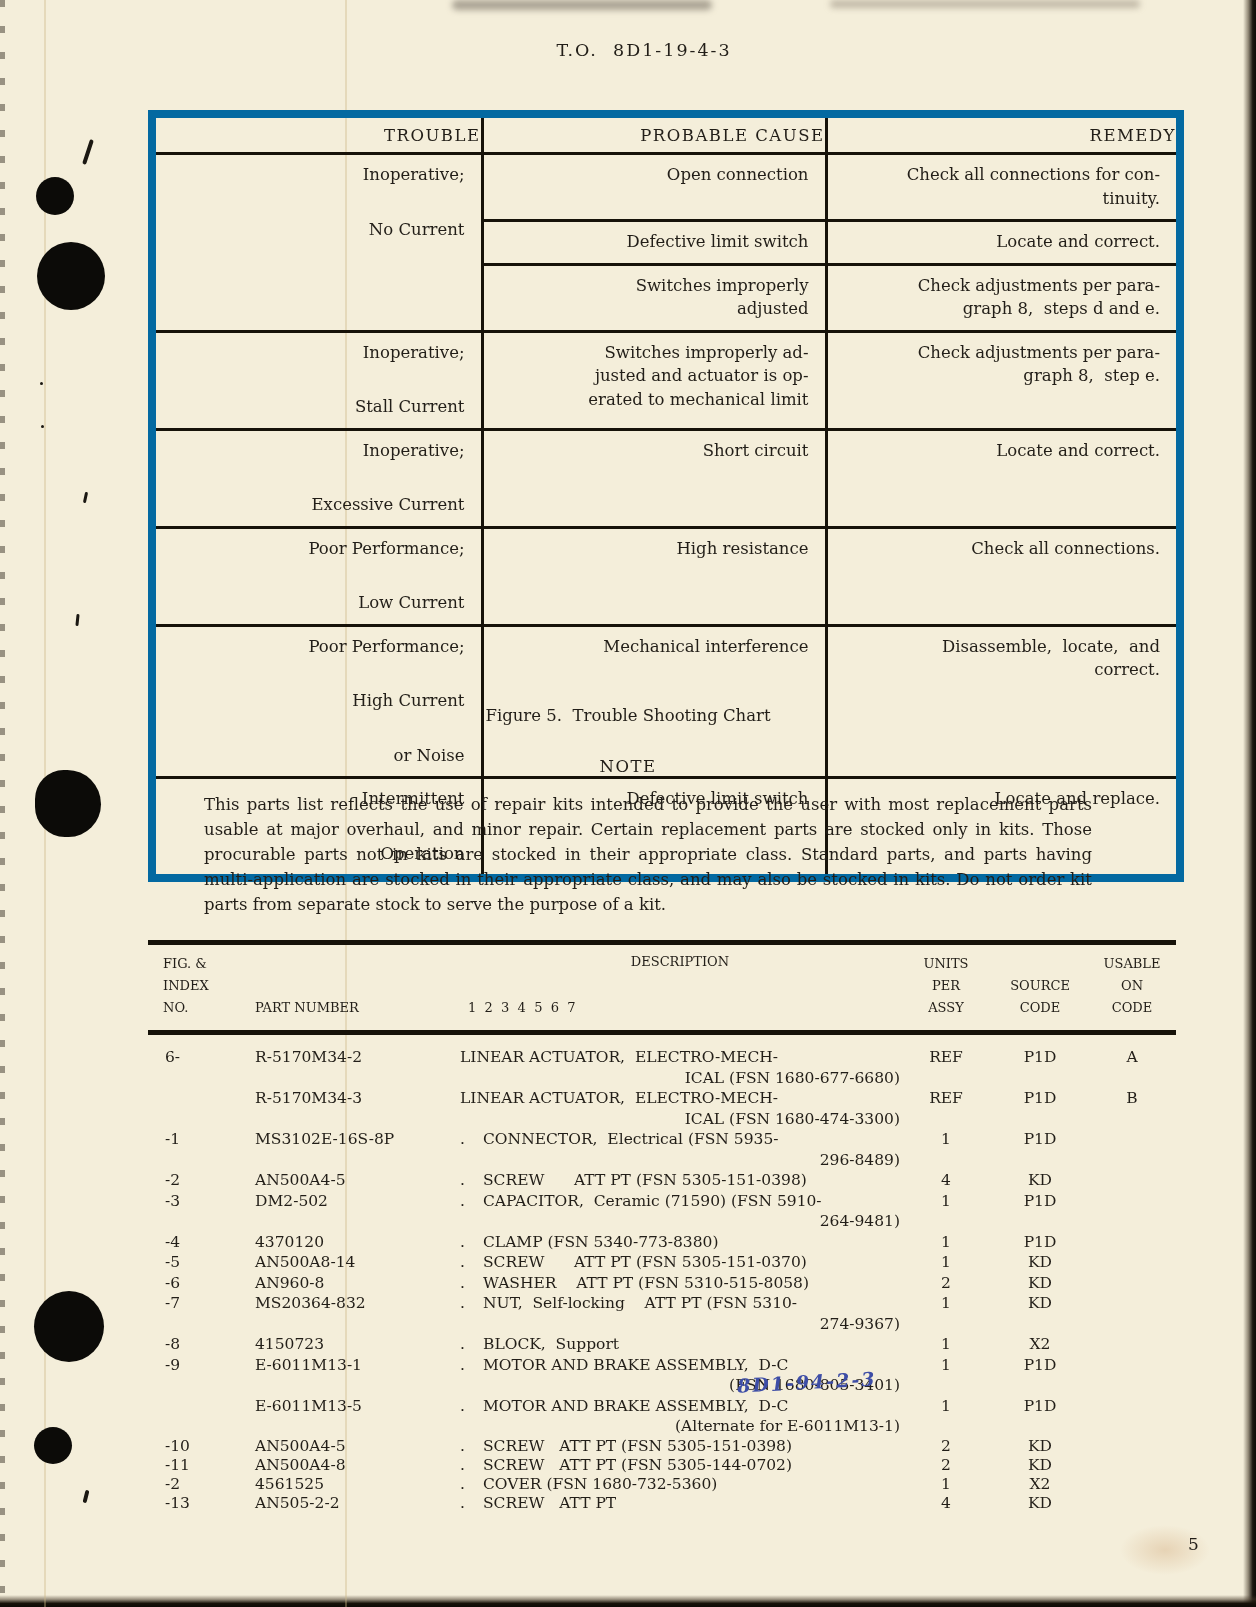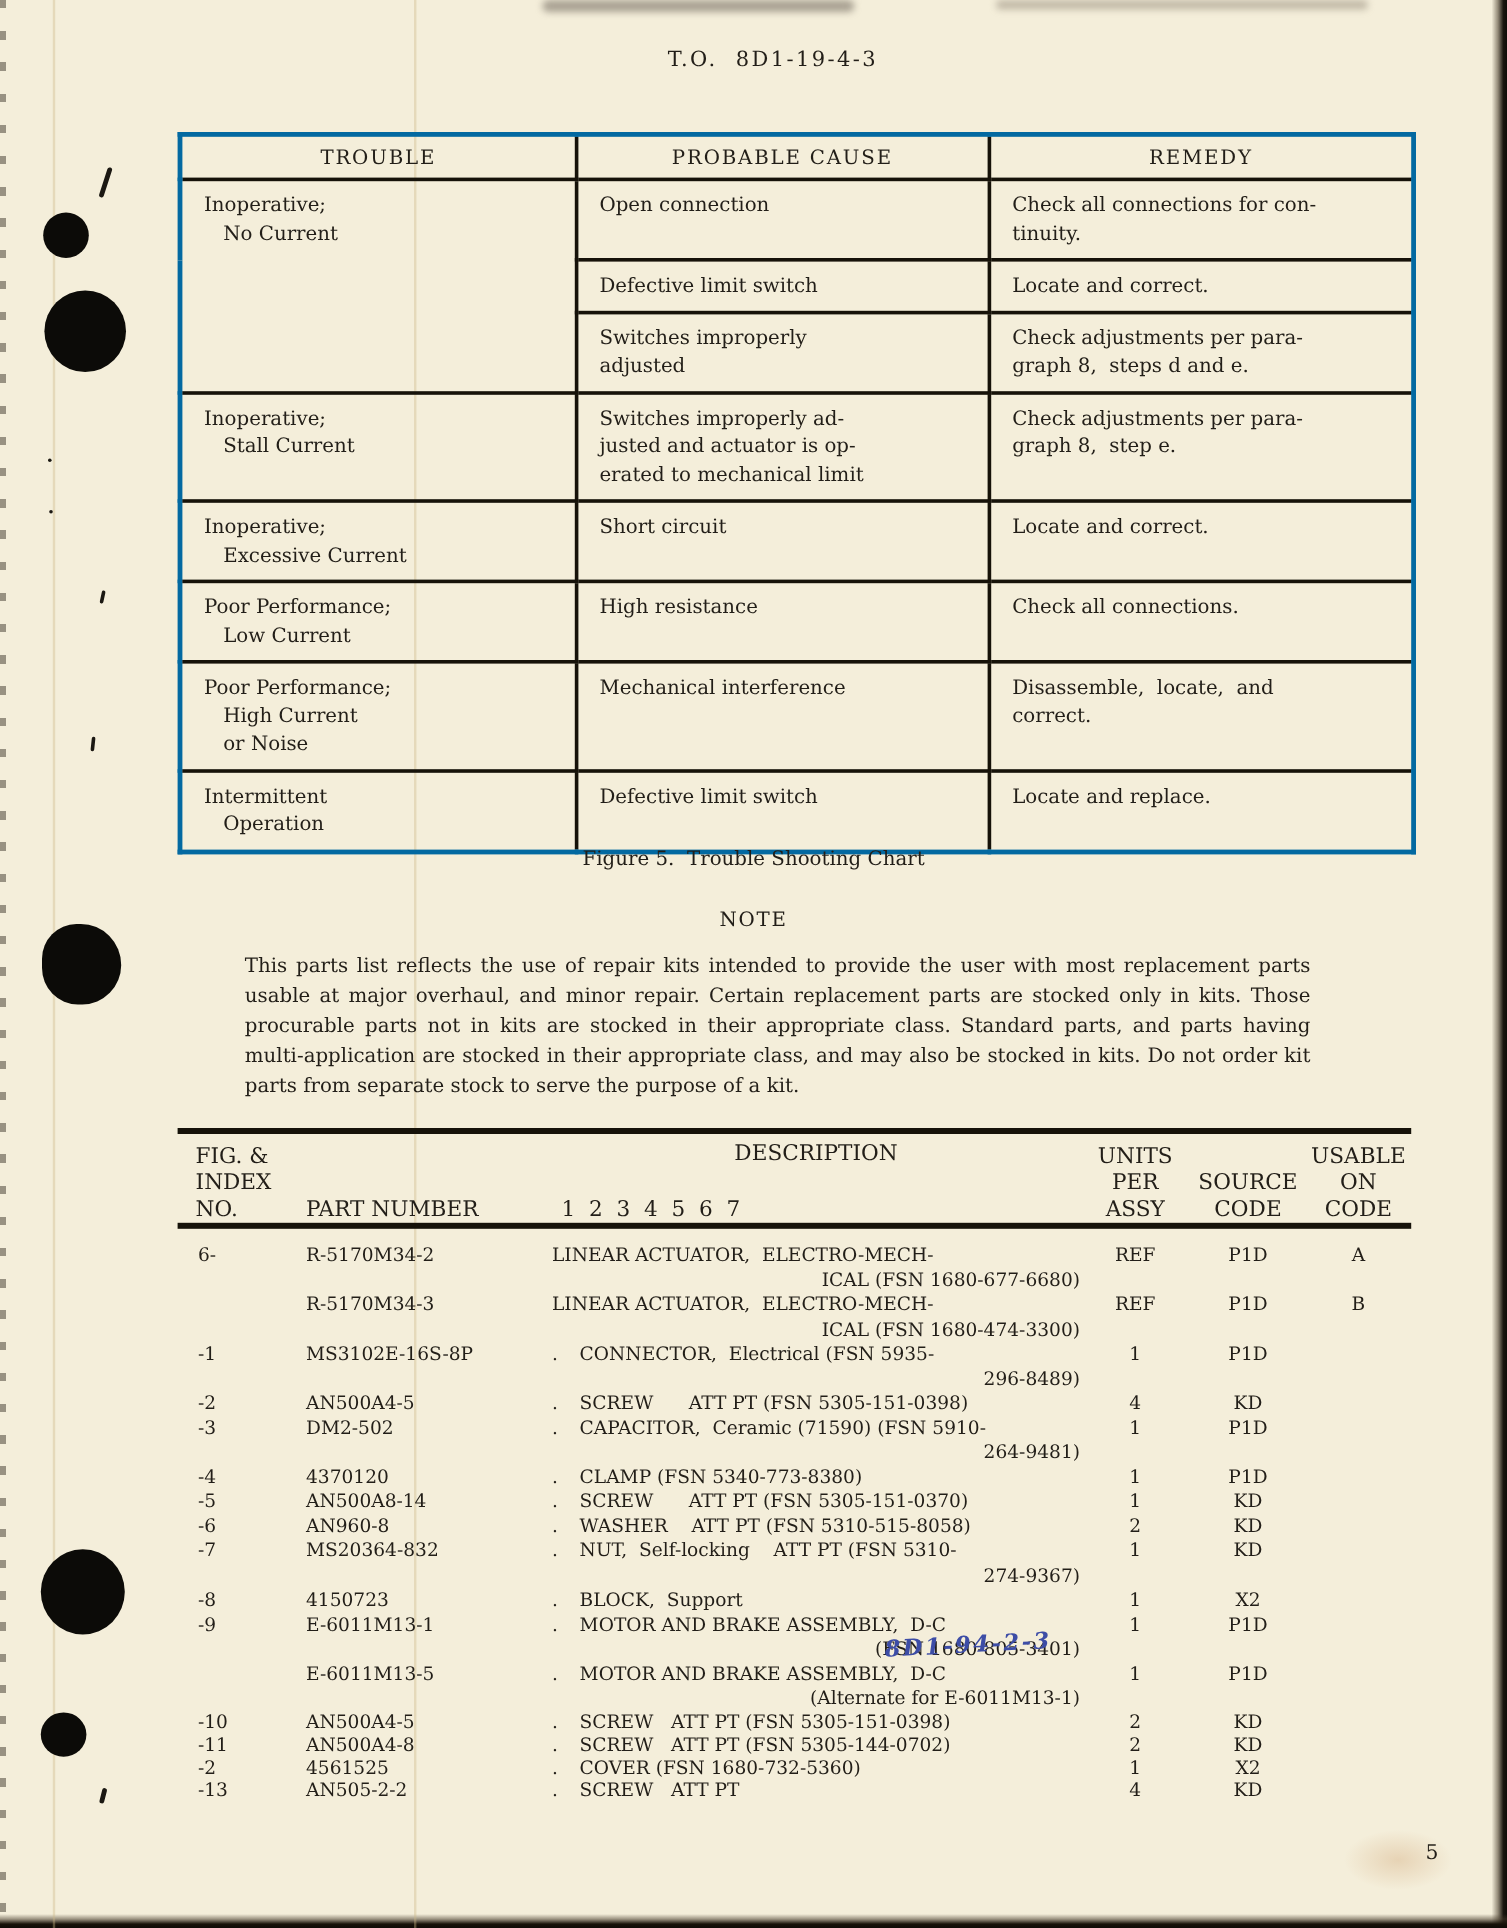--- a/index.html
+++ b/index.html
@@ -26,41 +26,41 @@
   .stain{position:absolute;width:90px;height:50px;border-radius:50%;
     background:radial-gradient(closest-side, rgba(190,130,70,.25), rgba(190,130,70,0));}
   
   .doc-title{position:absolute;left:16px;top:40px;width:100%;text-align:center;
     font-size:17.5px;letter-spacing:2px;white-space:pre;}
   .page-number{position:absolute;left:1188px;top:1534px;font-size:17px;}
   
   table.trouble{position:absolute;left:148px;top:110px;width:1028px;
     border-collapse:collapse;table-layout:fixed;}
   table.trouble th, table.trouble td{border:3px solid #161209;}
-  table.trouble{border:4px solid #0369a1;}
+  table.trouble{border:8px solid #0369a1;text-align:right;}
   table.trouble th{height:30px;font-weight:normal;font-size:16.5px;letter-spacing:1.5px;padding:2px 0;}
   table.trouble td{vertical-align:top;padding:8px 16px 9px 18px;font-size:16.5px;line-height:23.5px;}
   col.c-trouble-w{width:330px;} col.c-cause-w{width:344px;} col.c-remedy-w{width:354px;}
   .tl,.cl{white-space:pre;}
-  .tl.cont{padding-left:16px;}
+  .tl.cont{padding-left:16px;margin-top:31px;}
   td.c-trouble{padding-left:38px;}
   td.c-cause{padding-left:34px;}
   td.c-remedy{padding-left:42px;}
   .fig-caption{position:absolute;left:0;top:706px;width:100%;text-align:center;
     font-size:16.5px;white-space:pre;}
   
   .note-heading{position:absolute;left:0;top:757px;width:100%;text-align:center;
     font-size:16.5px;letter-spacing:1.5px;}
   .note-body{position:absolute;left:204px;top:792px;width:888px;
     font-size:16.5px;line-height:25px;text-align:justify;}
   
   .parts{position:absolute;left:148px;top:940px;width:1028px;}
   .rule{height:5px;background:#161209;}
   .phead{display:grid;grid-template-columns:92px 205px 440px 92px 96px 88px;
-    padding:6px 0 0 15px;font-size:18px;line-height:22px;}
+    padding:6px 0 11px 15px;font-size:13px;line-height:22px;}
   .ph{display:flex;flex-direction:column;justify-content:flex-end;}
   .ph .ctr{text-align:center;}
   .desc-title{text-align:center;}
   .desc-levels{white-space:pre;padding-left:8px;margin-top:24px;}
   .prows{padding-top:12px;}
   .prow{display:grid;grid-template-columns:92px 205px 440px 92px 96px 88px;
     padding-left:15px;font-size:15.5px;line-height:20.5px;}
   .prow.tight{line-height:19px;}
   .pidx{padding-left:2px;}
   .ppart{white-space:pre;}

